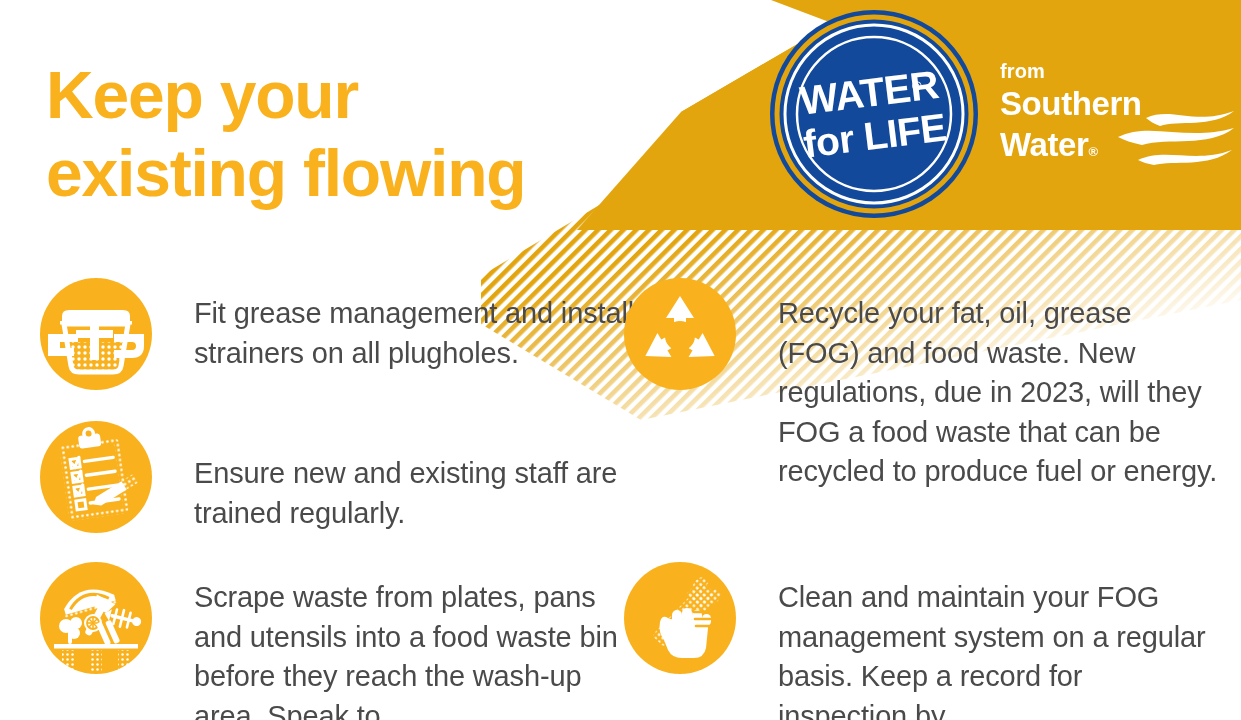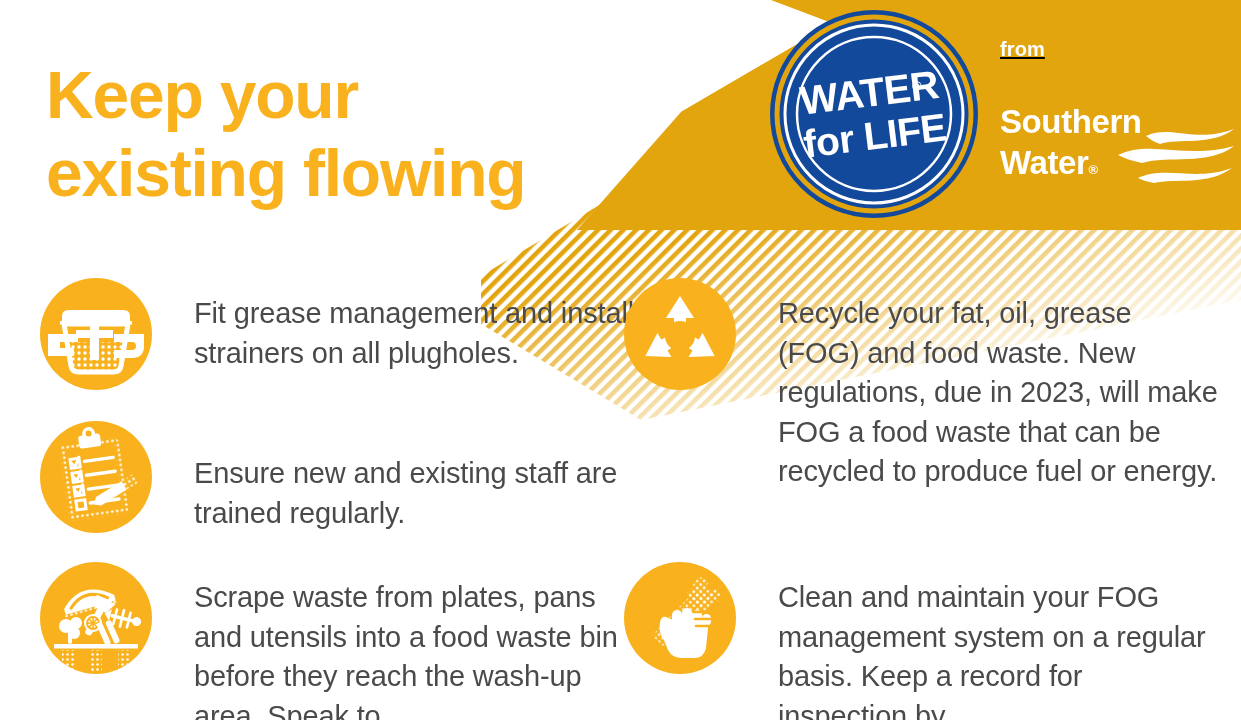--- a/index.html
+++ b/index.html
@@ -52,32 +52,31 @@
   }
   .badge {
     position: absolute;
     left: 0; top: 0;
     width: 212px; height: 212px;
   }
   .badge svg { display: block; }
   .sw-block {
     position: absolute;
     left: 232px;
-    top: 30px;
+    top: 52px;
     width: 228px;
-    text-decoration: underline;
   }
   .sw-from {
     color: #ffffff;
     font-size: 20px;
     line-height: 22px;
     font-weight: 600;
     letter-spacing: .1px;
   }
-  .sw-row { position: relative; height: 92px; margin-top: 40px; }
+  .sw-row { position: relative; height: 92px; }
   .sw-name {
     position: absolute;
     left: 0; top: 2px;
     color: #ffffff;
     font-size: 33px;
     line-height: 39px;
     font-weight: 600;
     letter-spacing: -.4px;
     white-space: nowrap;
   }
@@ -353,21 +352,21 @@
                 <rect x="50" y="38" width="12" height="18"></rect>
               </g>
               <g transform="rotate(240 56 58)">
                 <path d="M56 18 L70 40 L62 40 L62 52 L50 52 L50 40 L42 40 Z"></path>
                 <rect x="50" y="38" width="12" height="18"></rect>
               </g>
             </g>
             <circle cx="56" cy="58" r="15" fill="#f9b21e"></circle>
           </svg>
         </div>
-        <div class="tip-text">Recycle your fat, oil, grease (FOG) and food waste. New regulations, due in 2023, will make FOG a food waste that can be recycled to produce fuel or energy.</div>
+        <div class="tip-text">Recycle your fat, oil, grease (FOG) and food waste. New regulations, due in 2023, will they FOG a food waste that can be recycled to produce fuel or energy.</div>
       </div>
 
       <div class="tip tip-3">
         <div class="tip-icon">
           <svg viewBox="0 0 112 112" xmlns="http://www.w3.org/2000/svg">
             <defs>
               <pattern id="dotsD" width="5" height="5" patternUnits="userSpaceOnUse">
                 <circle cx="2.5" cy="2.5" r="1.3" fill="#ffffff"></circle>
               </pattern>
             </defs>

